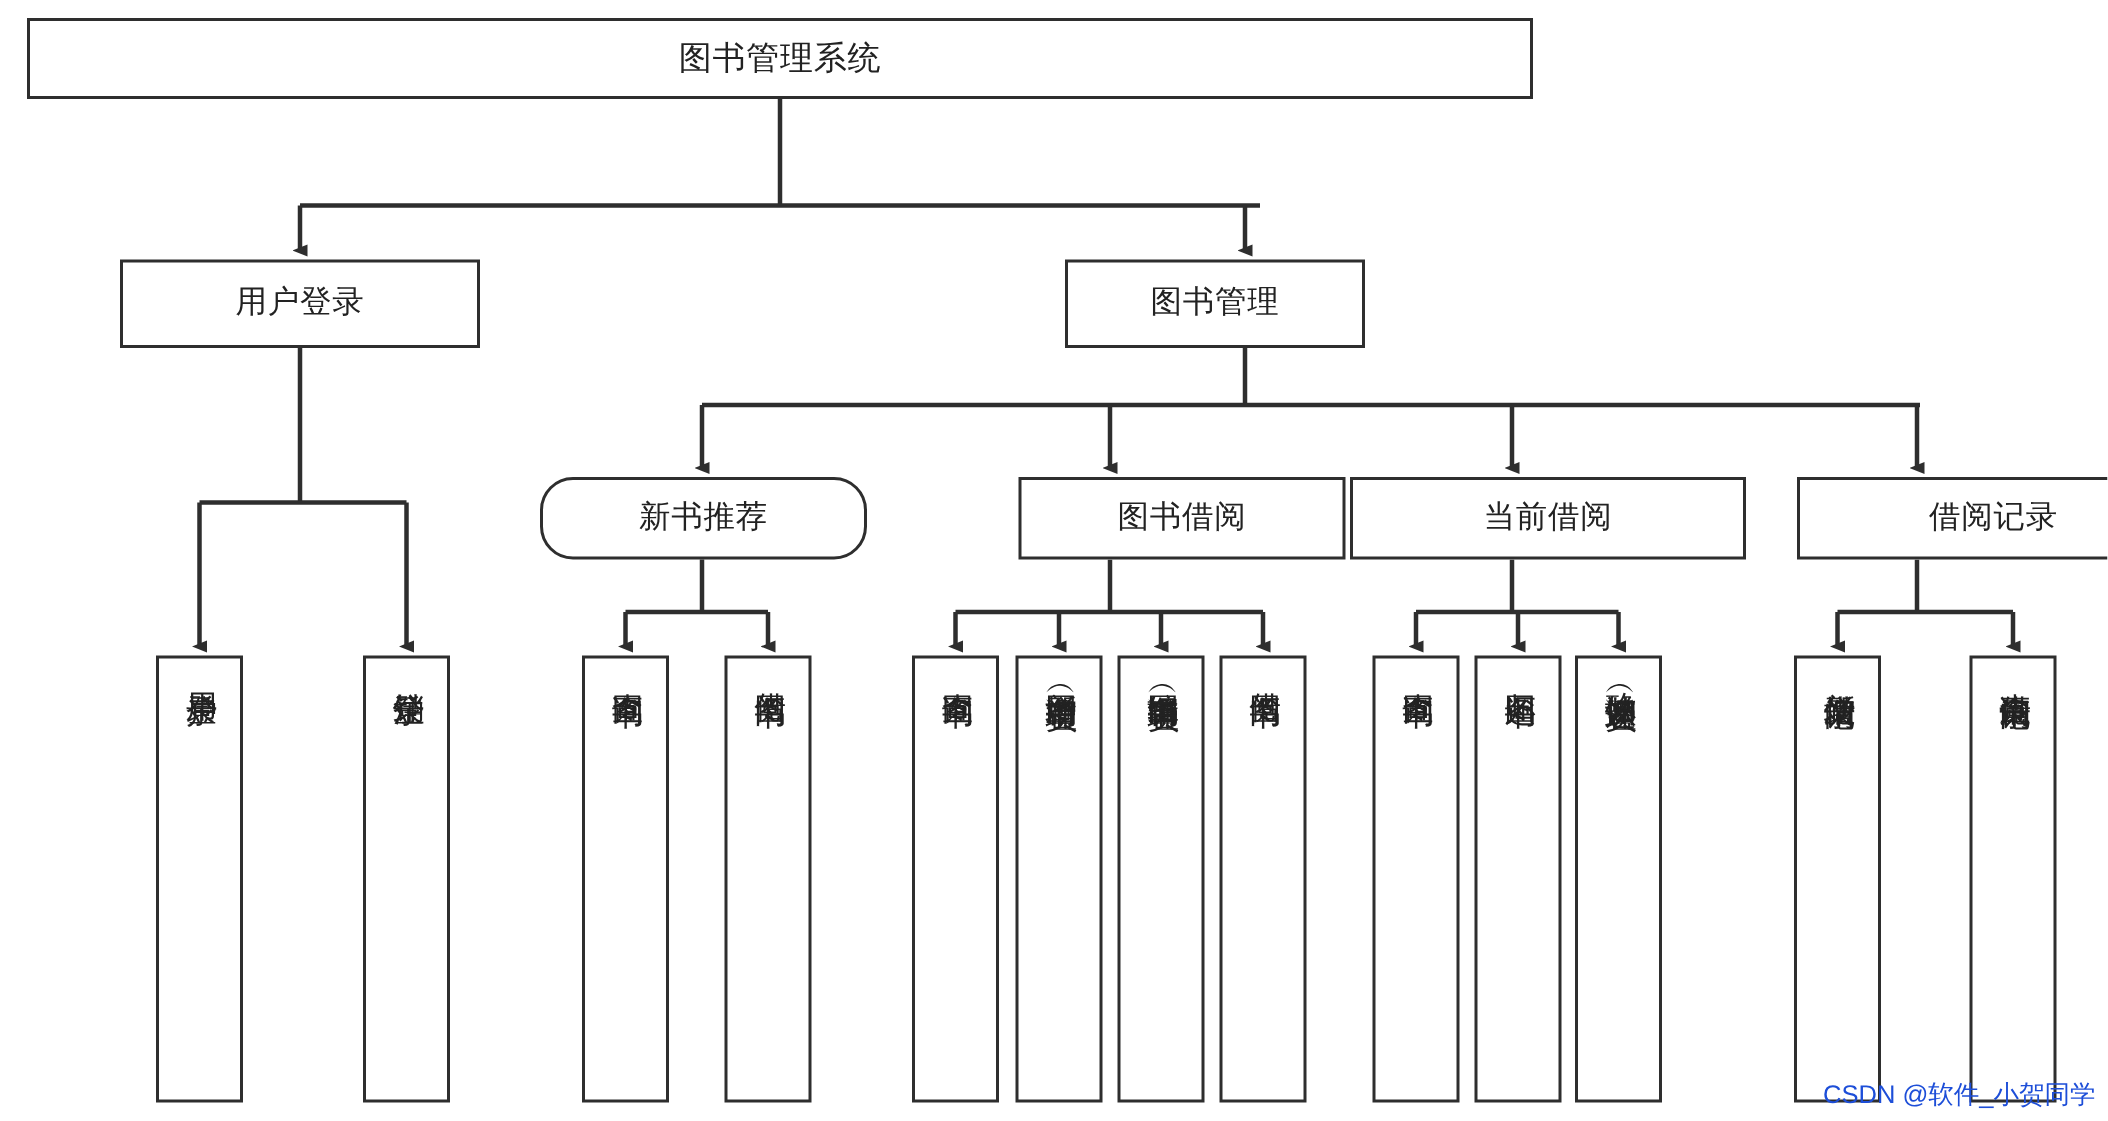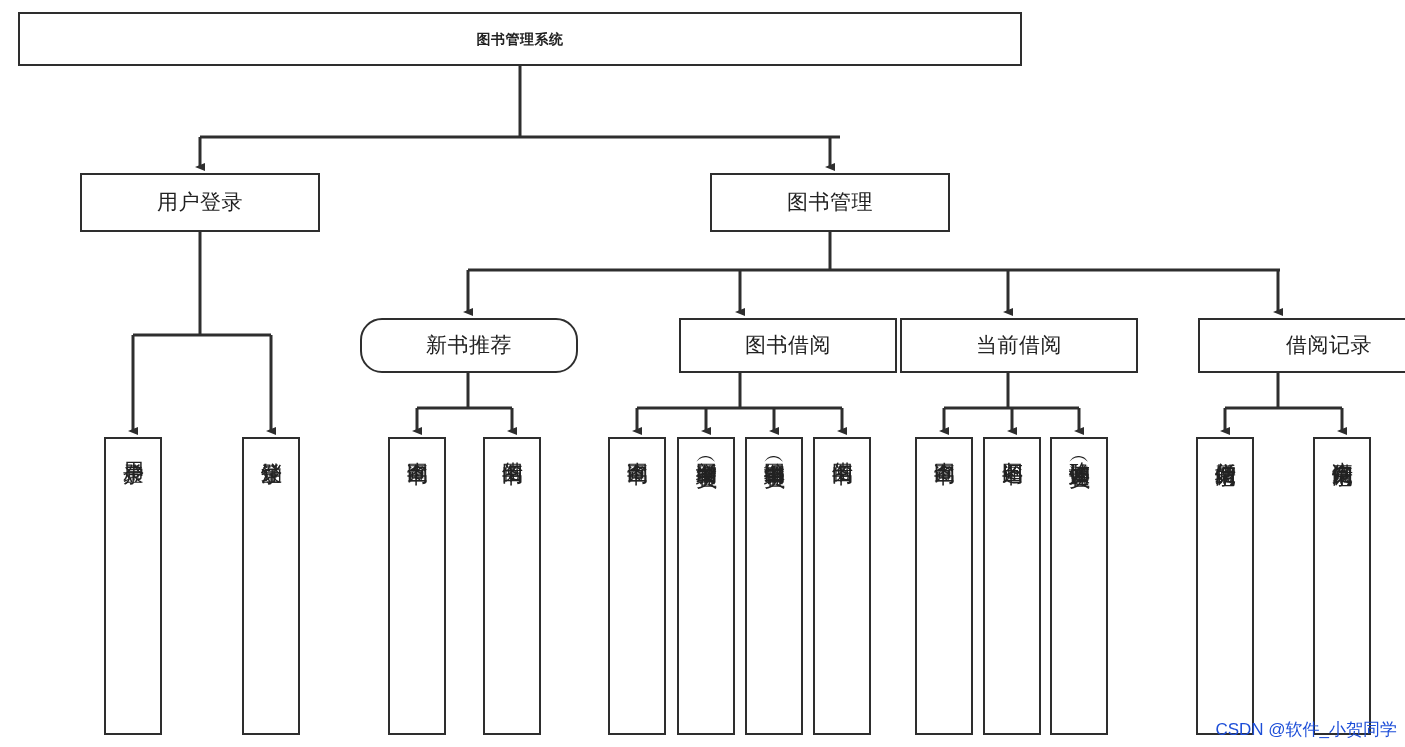--- a/index.html
+++ b/index.html
@@ -38,23 +38,22 @@
   .node .label {
     display: block;
     text-align: center;
     line-height: 1.15;
   }
   .node.horiz .label {
     font-size: 21px;
     letter-spacing: 0.5px;
   }
   .node.root .label {
-    font-size: 14px;
+    font-size: 22px;
     letter-spacing: 0.5px;
-    font-weight: bold;
   }
   .node.vert {
     align-items: flex-start;
     padding-top: 6px;
   }
   .node.vert .label {
     writing-mode: vertical-rl;
     text-orientation: upright;
     font-size: 21px;
     line-height: 1.28;
@@ -139,31 +138,31 @@
     </g>
   </svg>
 
   <div class="node root horiz" style="left:18px; top:12px; width:1004px; height:54px;">
     <span class="label">图书管理系统</span>
   </div>
 
   <div class="node horiz" style="left:80px; top:173px; width:240px; height:59px;">
     <span class="label">用户登录</span>
   </div>
-  <div class="node horiz" style="left:710px; top:173px; width:240px; height:59px;">
+  <div class="node horiz" style="left:710px; top:173px; width:200px; height:59px;">
     <span class="label">图书管理</span>
   </div>
 
   <div class="node horiz" style="left:360px; top:318px; width:218px; height:55px;border-radius:22px;">
     <span class="label">新书推荐</span>
   </div>
   <div class="node horiz" style="left:632px; top:318px; width:218px; height:55px;margin-left:47px;">
     <span class="label">图书借阅</span>
   </div>
-  <div class="node horiz" style="left:900px; top:318px; width:238px; height:55px;">
+  <div class="node horiz" style="left:900px; top:318px; width:264px; height:55px;">
     <span class="label">当前借阅</span>
   </div>
   <div class="node horiz" style="left:1170px; top:318px; width:262px; height:55px;margin-left:28px;">
     <span class="label">借阅记录</span>
   </div>
 
   <div class="node vert" style="left:104px; top:437px; width:58px; height:298px;">
     <span class="label">用户登录</span>
   </div>
   <div class="node vert" style="left:242px; top:437px; width:58px; height:298px;">

